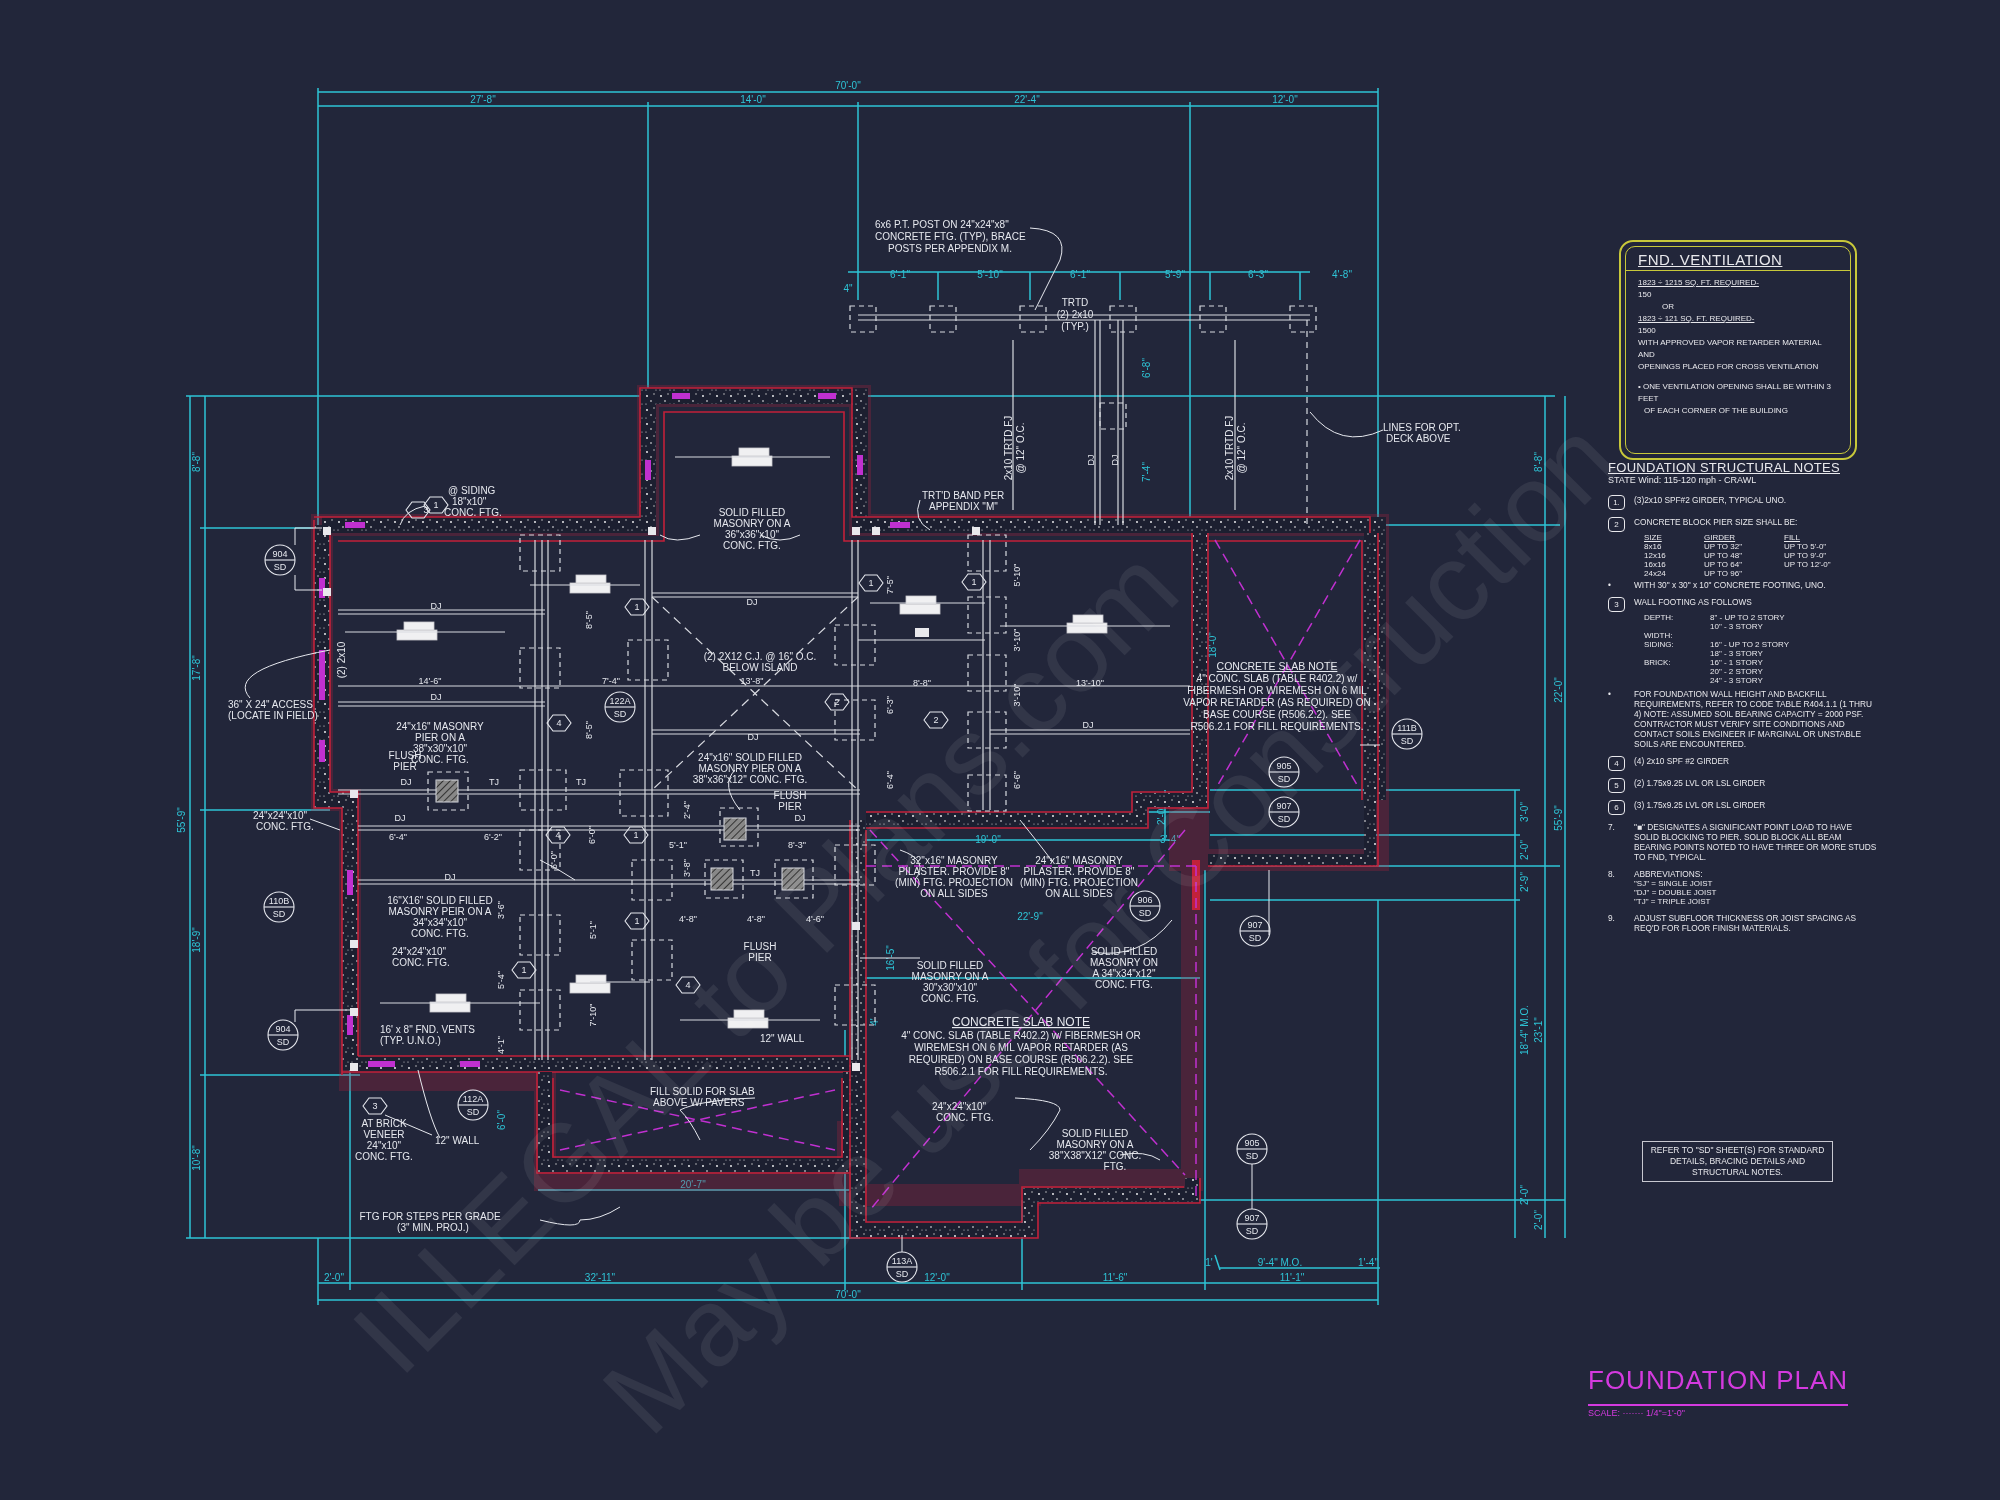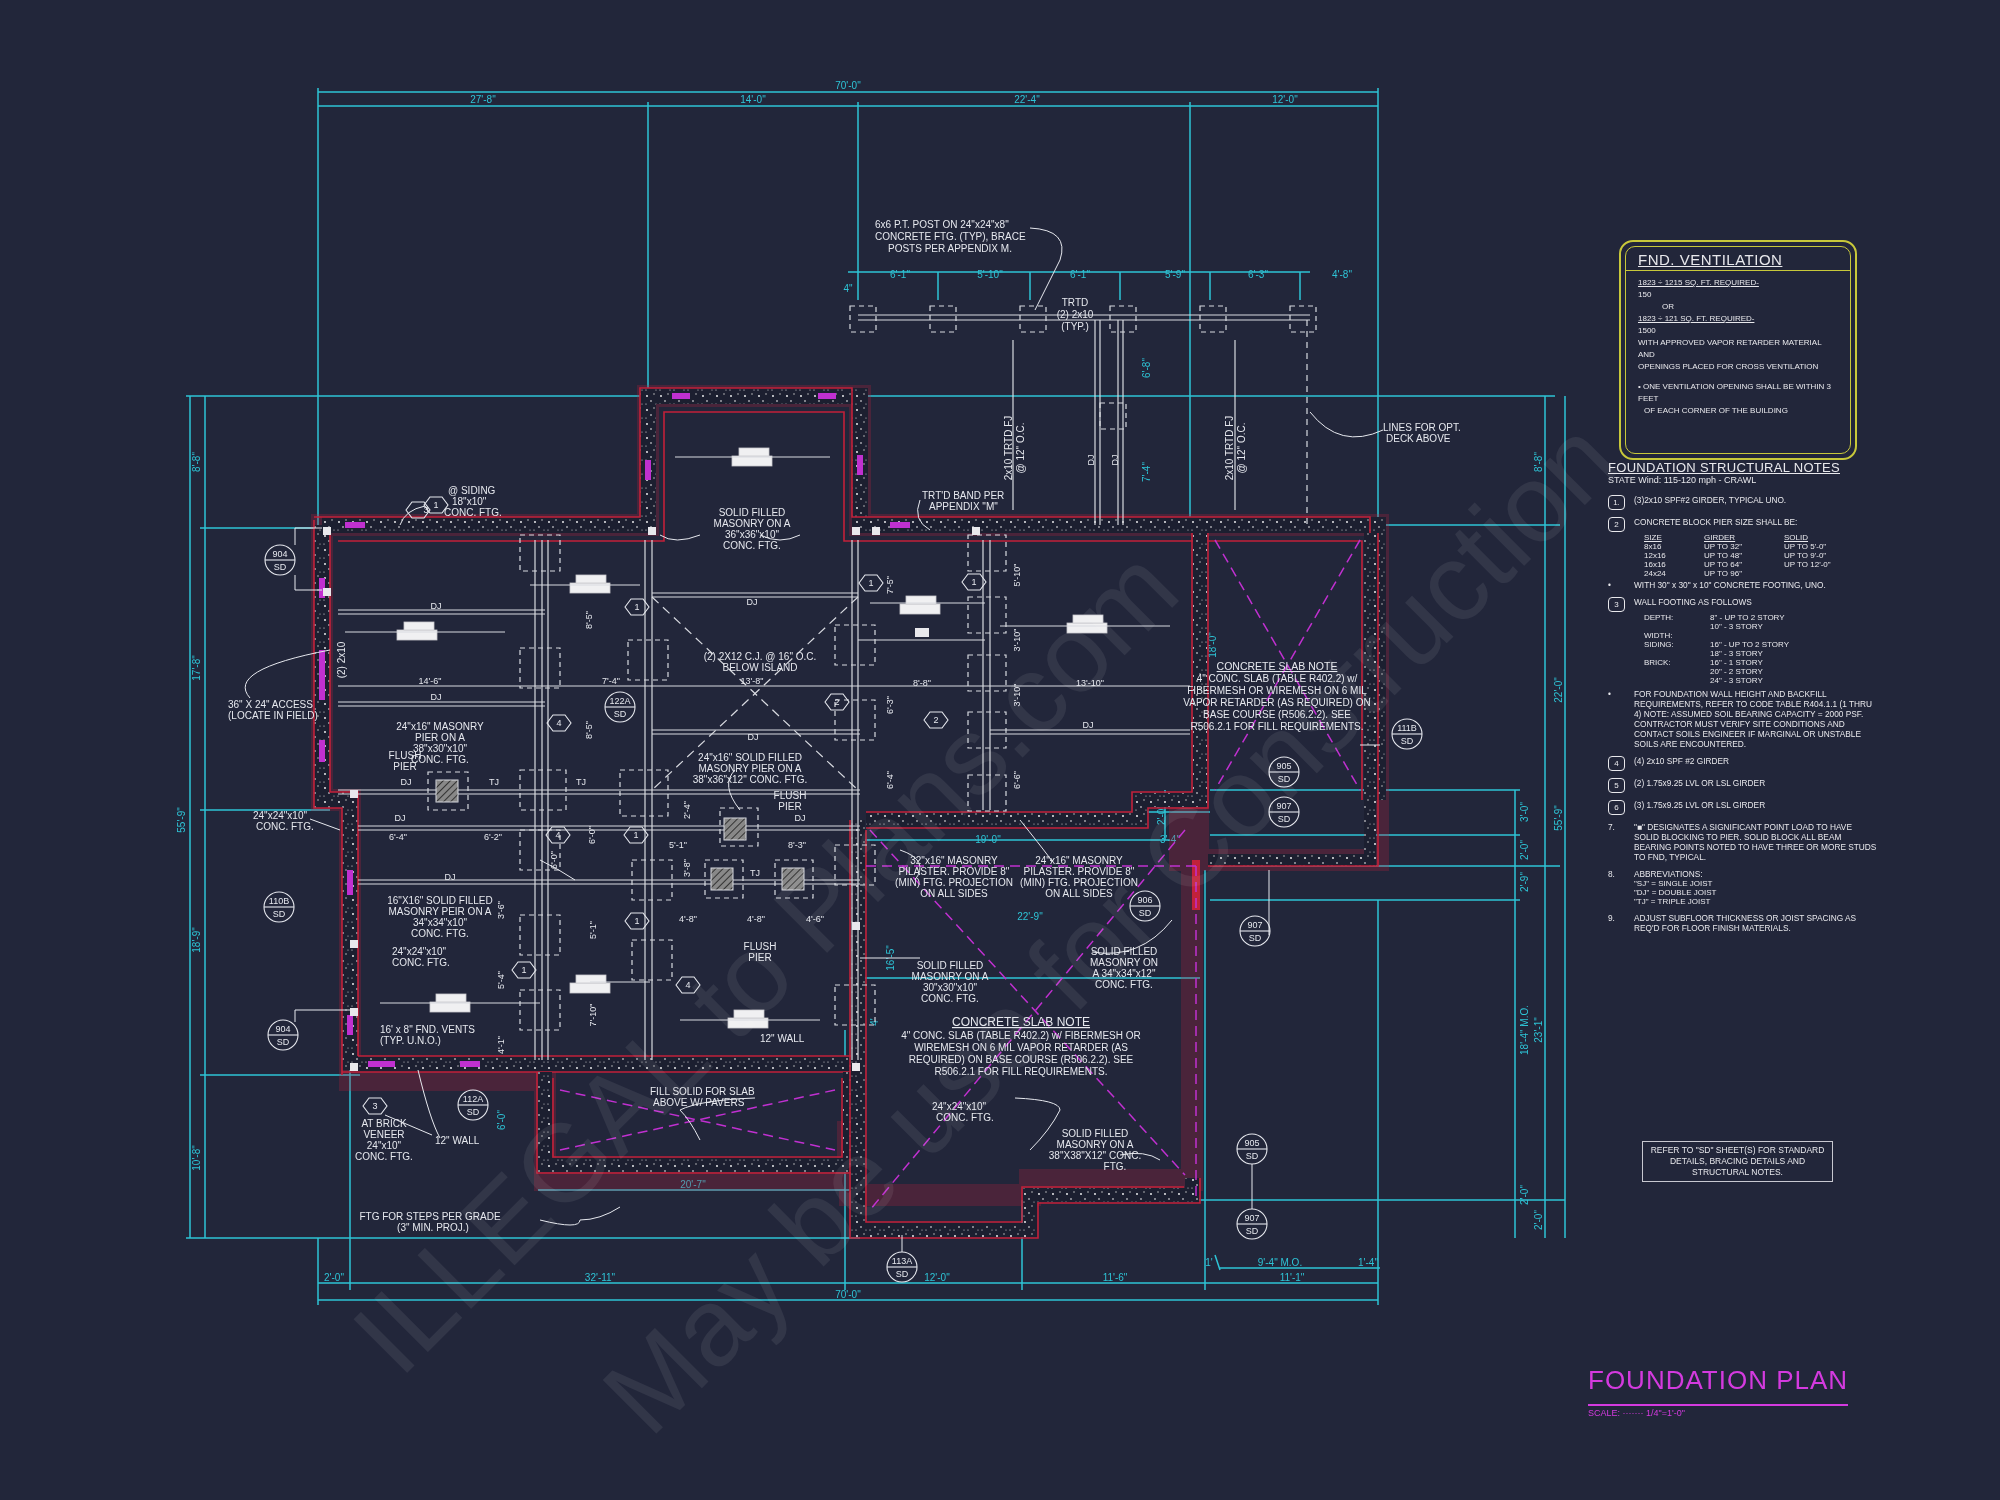--- a/index.html
+++ b/index.html
@@ -626,21 +626,21 @@
     <div class="struct-num"><span class="hex">1.</span></div>
     <div class="struct-body">(3)2x10 SPF#2 GIRDER, TYPICAL UNO.</div>
   </div>
   <div class="struct-item" style="margin-bottom:1px">
     <div class="struct-num"><span class="hex">2</span></div>
     <div class="struct-body">CONCRETE BLOCK PIER SIZE SHALL BE:</div>
   </div>
   <div class="pier-table">
     <span class="h">SIZE</span>
       <span class="h">GIRDER</span>
-      <span class="h">SOLID</span>
+      <span class="h">FILL</span>
     <span>8x16</span>
       <span>UP TO 32"</span>
       <span>UP TO 5'-0"</span>
     <span>12x16</span>
       <span>UP TO 48"</span>
       <span>UP TO 9'-0"</span>
     <span>16x16</span>
       <span>UP TO 64"</span>
       <span>UP TO 12'-0"</span>
     <span>24x24</span>

